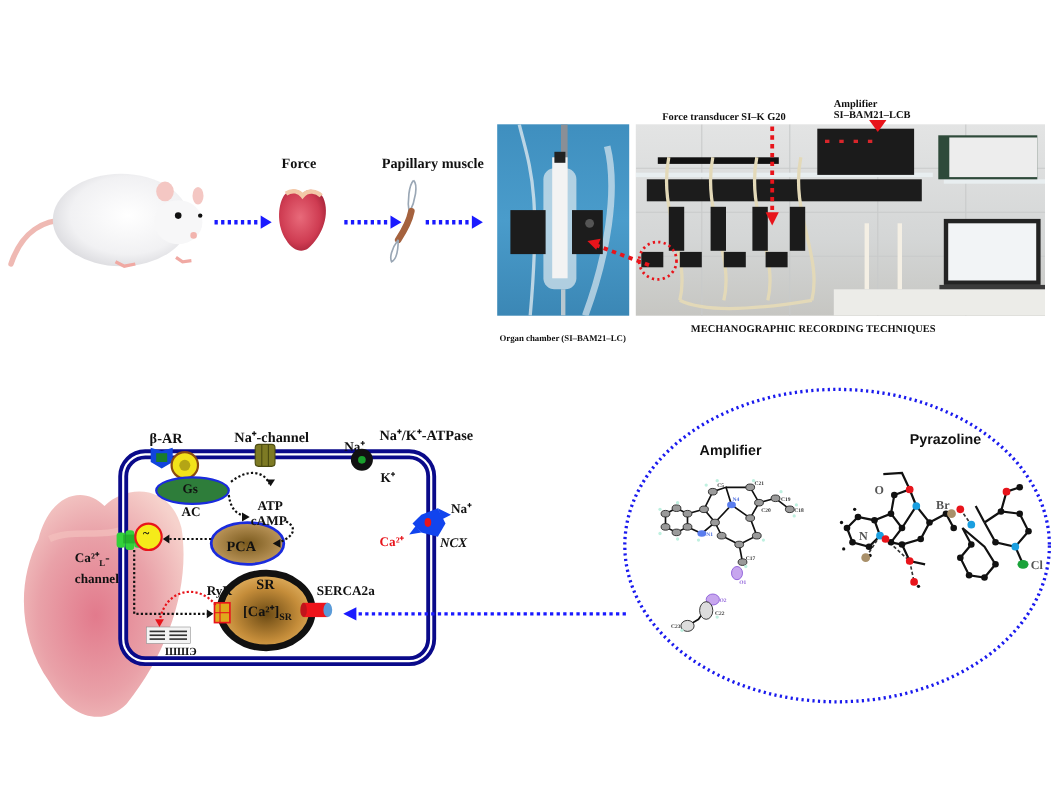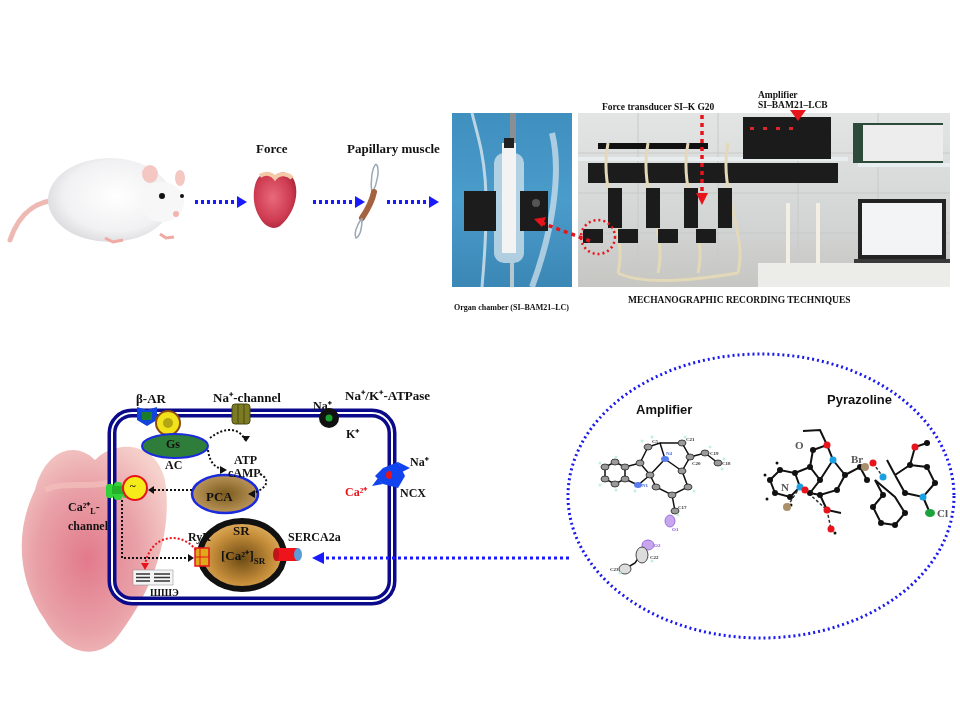--- a/index.html
+++ b/index.html
@@ -300,21 +300,21 @@
 <div class="abs lbl" style="left:345px;top:386px;font-size:13px;">Na⁺/K⁺-ATPase</div>
 <div class="abs lbl" style="left:313px;top:397px;font-size:12px;">Na⁺</div>
 <div class="abs lbl" style="left:346px;top:425px;font-size:12px;">K⁺</div>
 <div class="abs lbl" style="left:166px;top:437px;font-size:12px;">Gs</div>
 <div class="abs lbl" style="left:165px;top:458px;font-size:12px;">AC</div>
 <div class="abs lbl" style="left:234px;top:453px;font-size:12px;">ATP</div>
 <div class="abs lbl" style="left:228px;top:466px;font-size:12px;">cAMP</div>
 <div class="abs lbl" style="left:206px;top:489px;font-size:13px;text-align:right;">PCA</div>
 <div class="abs lbl" style="left:410px;top:453px;font-size:12px;">Na⁺</div>
 <div class="abs lbl" style="left:345px;top:483px;font-size:12px;color:#e8141b;">Ca²⁺</div>
-<div class="abs lbl" style="left:400px;top:486px;font-size:12px;">NCX</div>
+<div class="abs lbl" style="left:400px;top:486px;font-size:12px;font-style:italic;">NCX</div>
 <div class="abs lbl" style="left:130px;top:479px;font-size:11px;">~</div>
 <div class="abs lbl" style="left:68px;top:500px;font-size:12px;line-height:14px;">
   <div><span>Ca²⁺</span><sub style="font-size:8px;">L</sub>-</div>
   <div>channel</div>
 </div>
 <div class="abs lbl" style="left:233px;top:523px;font-size:13px;">SR</div>
 <div class="abs lbl" style="left:221px;top:546px;font-size:13px;">
   <span>[Ca²⁺]</span><sub style="font-size:9px;">SR</sub>
 </div>
 <div class="abs lbl" style="left:188px;top:530px;font-size:12px;">RyR</div>

